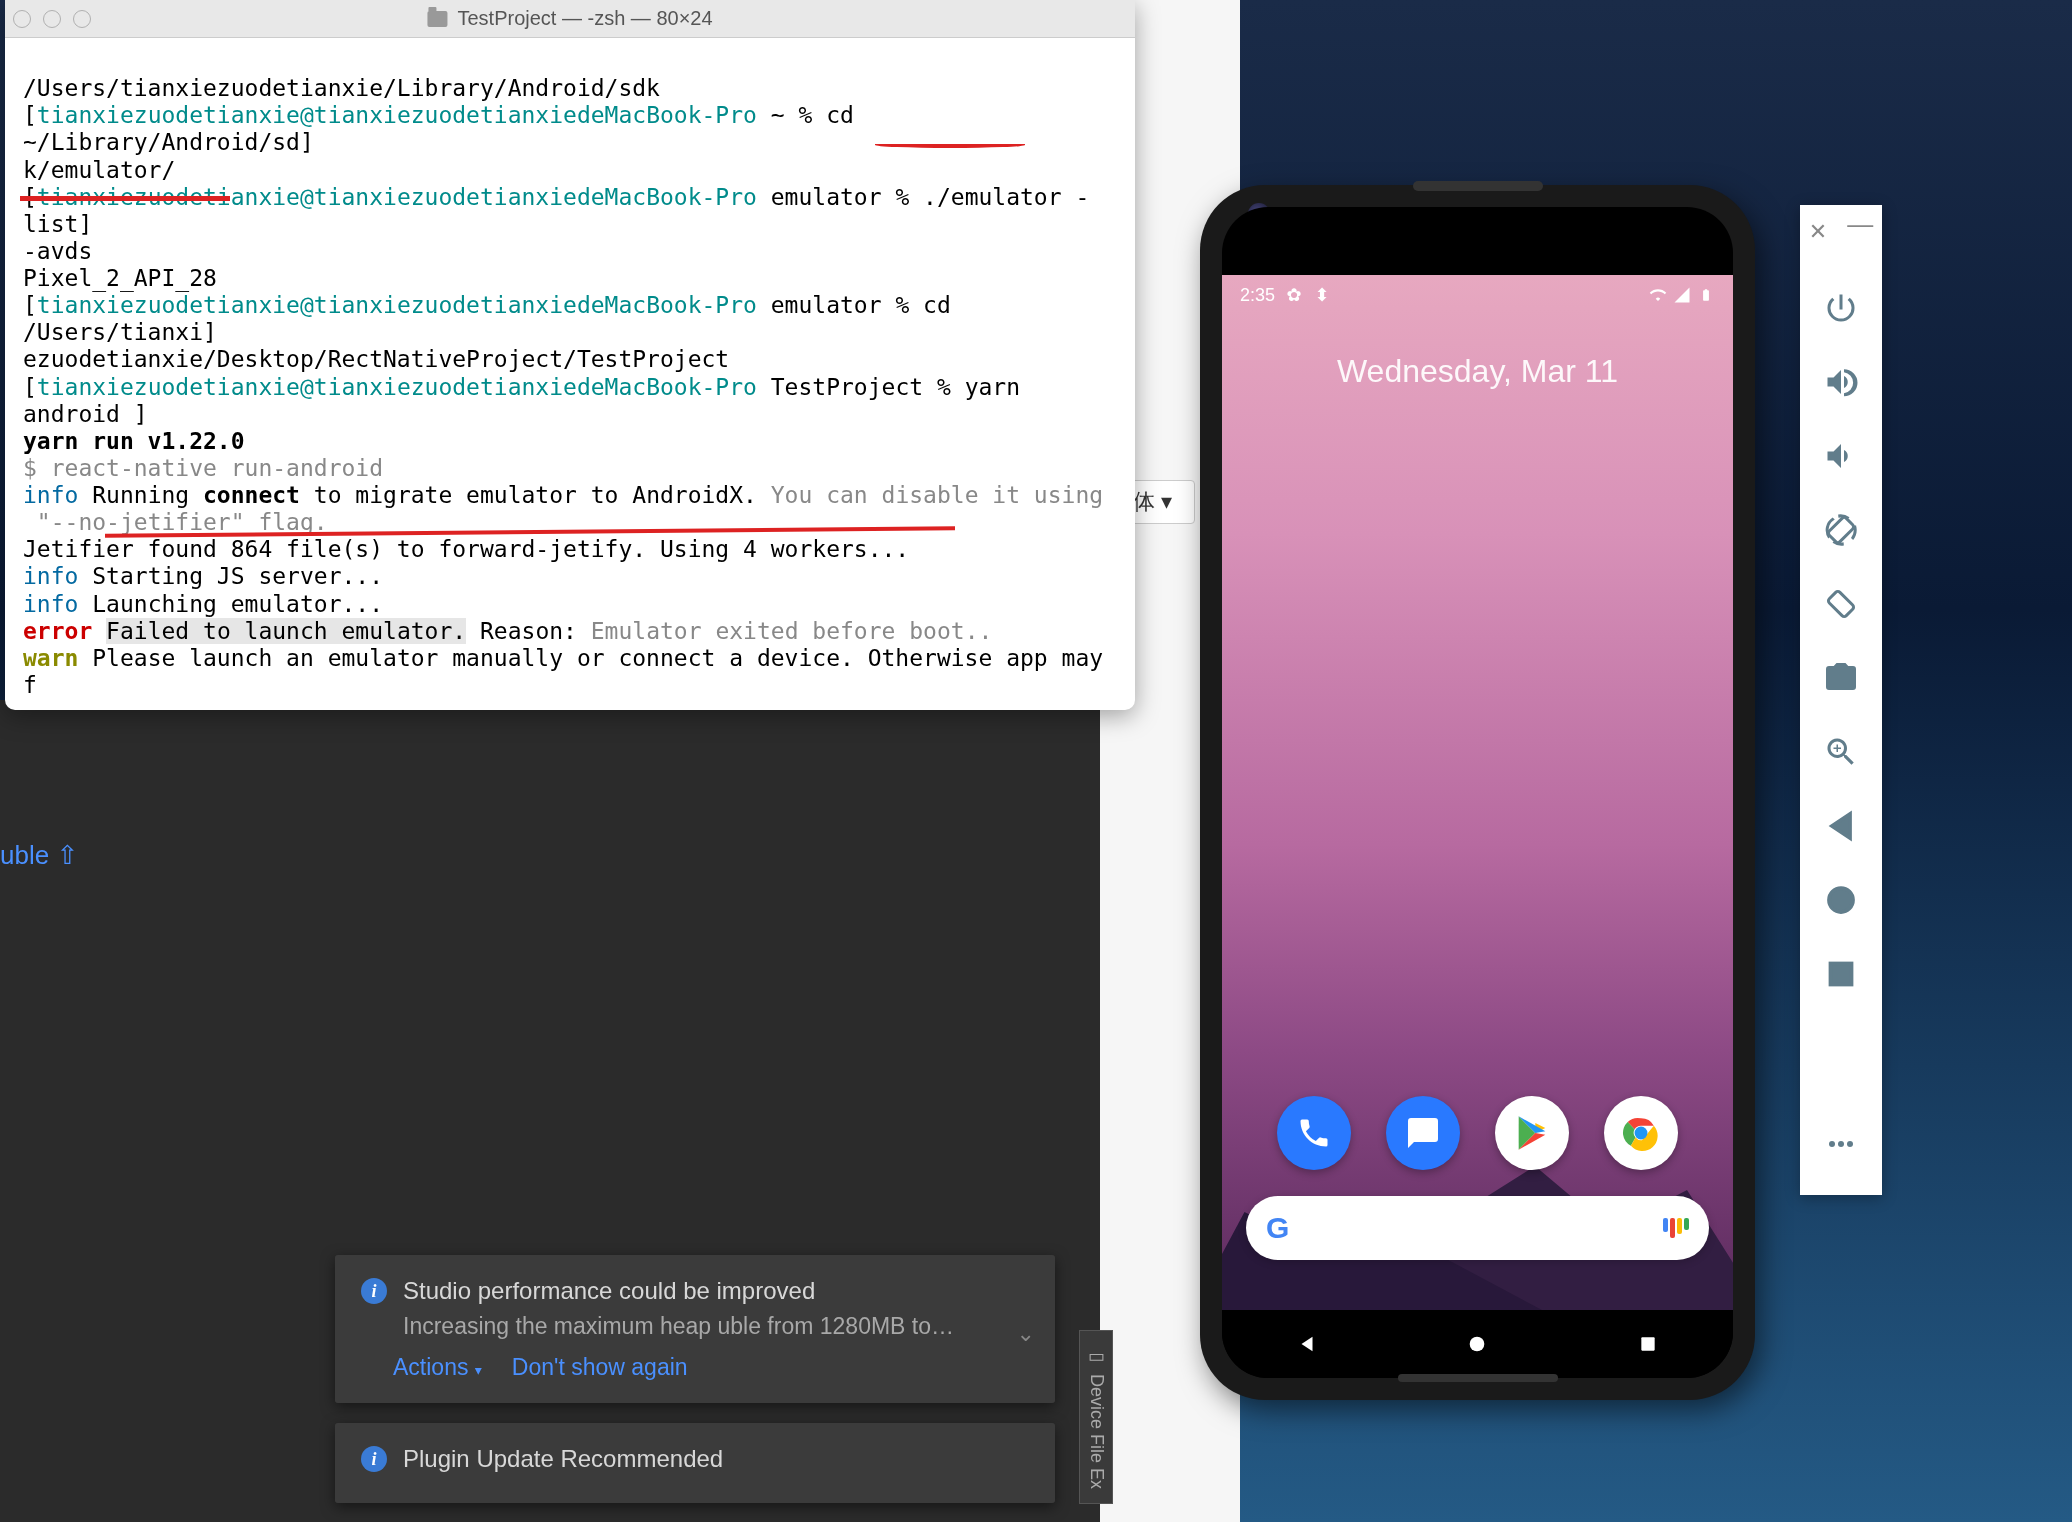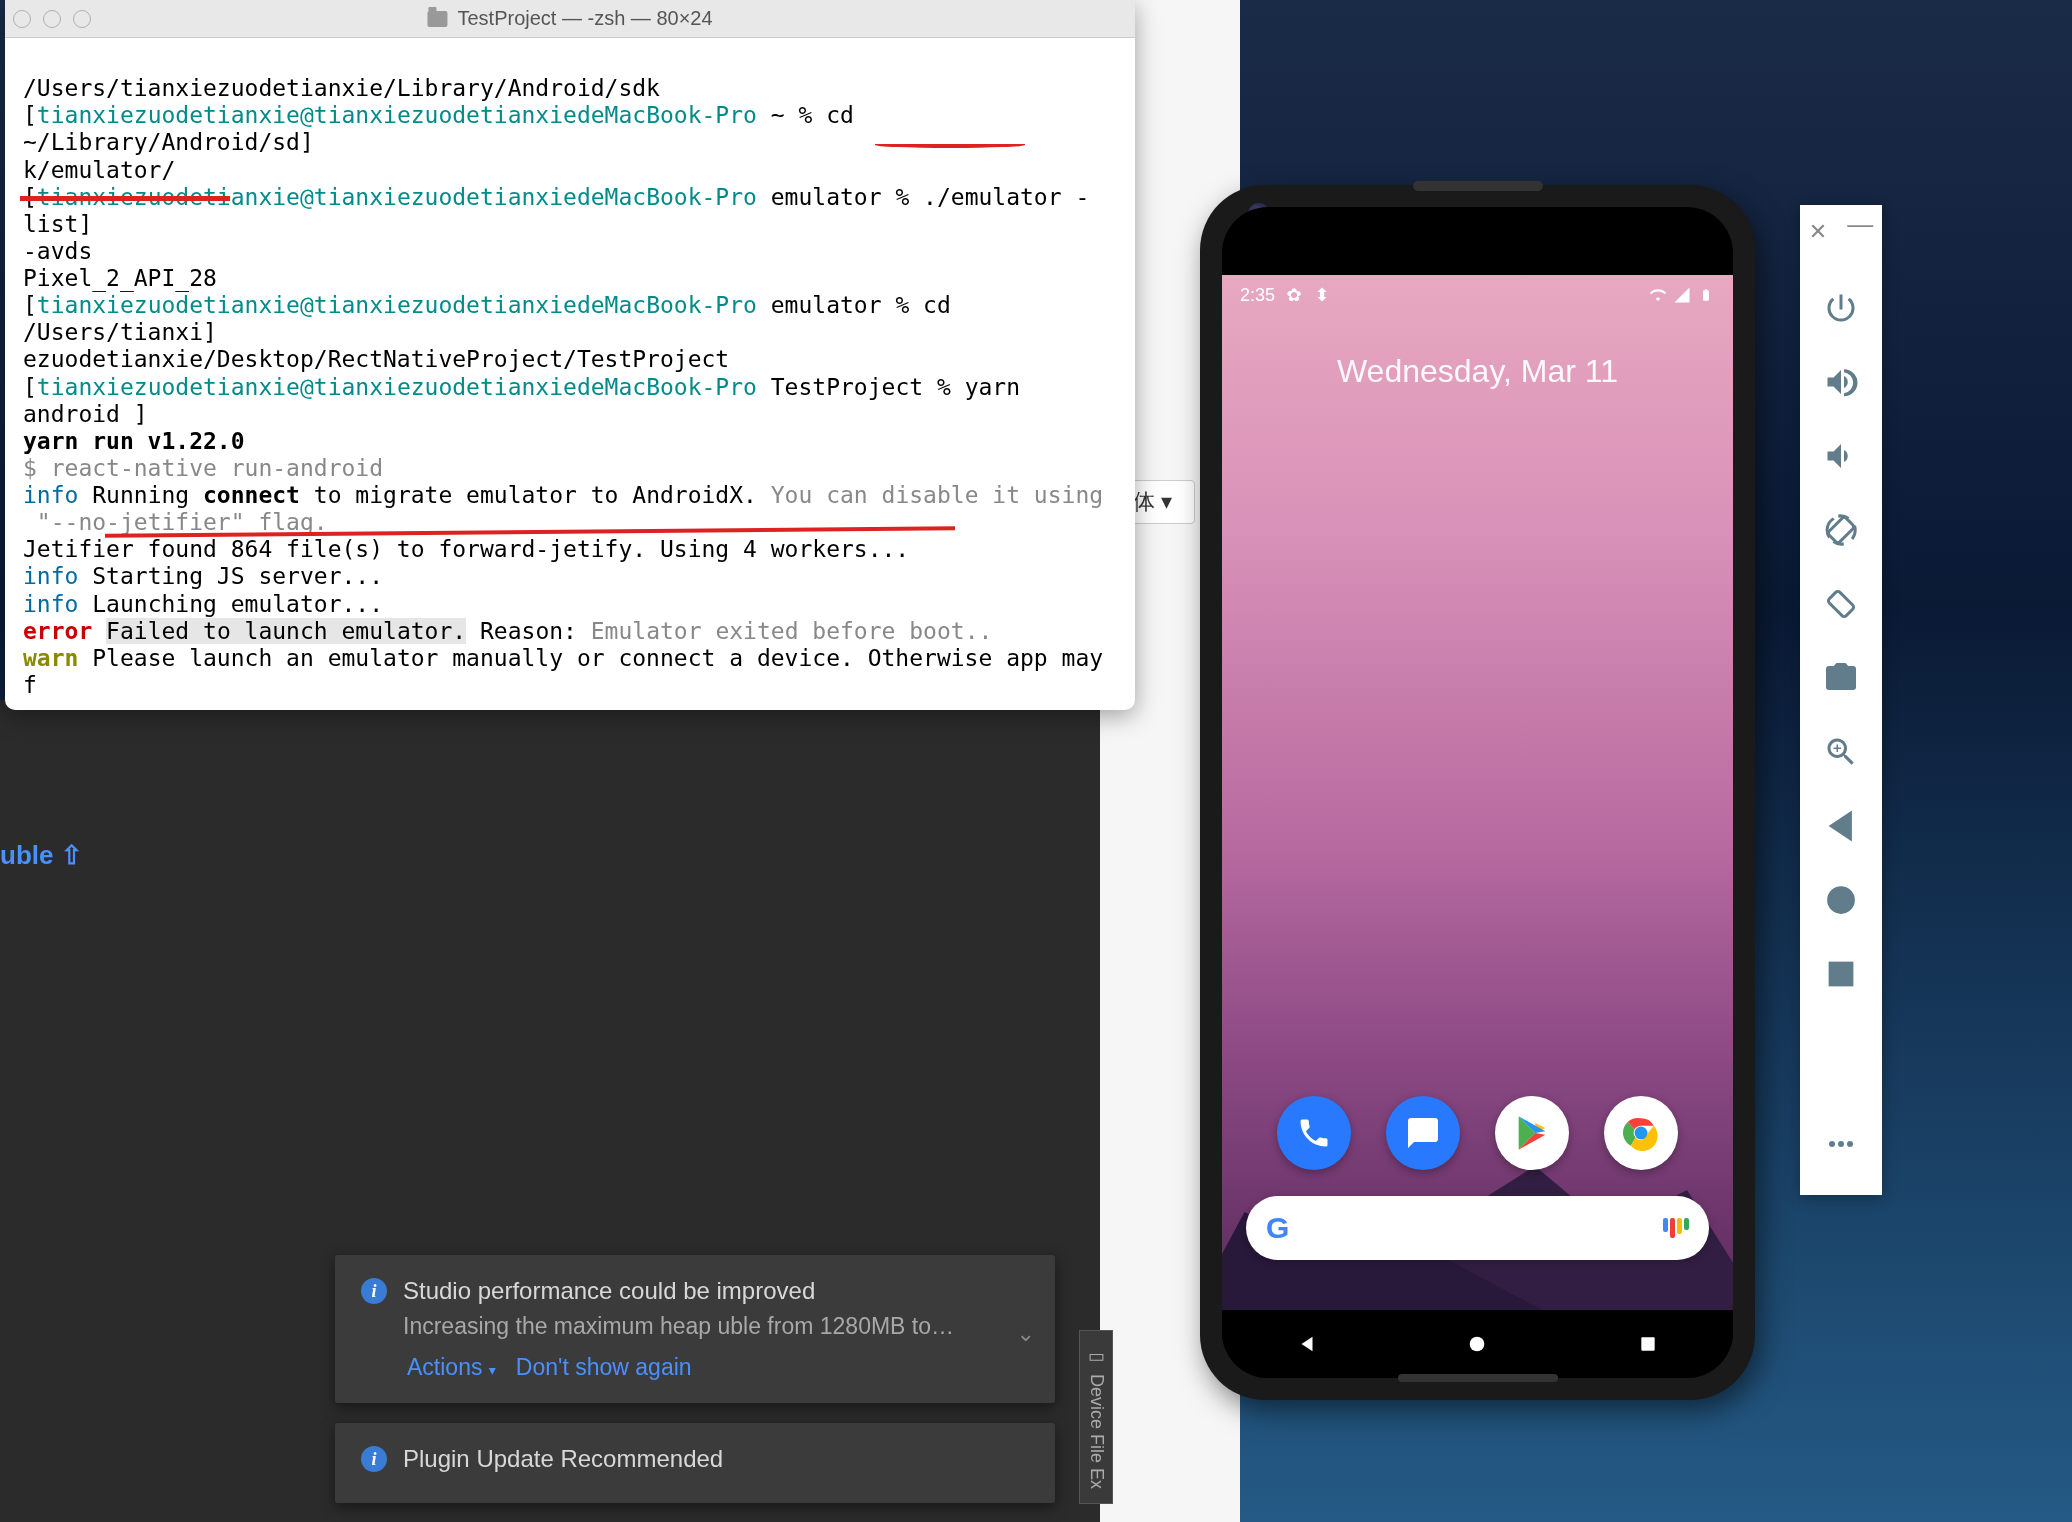--- a/index.html
+++ b/index.html
@@ -1,18 +1,18 @@
 <!DOCTYPE html>
 <html><head>
 <meta charset="utf-8">
 <style>
 *{margin:0;padding:0;box-sizing:border-box}
 body{font-family:-apple-system,Helvetica,Arial,sans-serif;width:2072px;height:1522px;background:linear-gradient(180deg,#1a2b48 0%,#0a1a35 40%,#245a85 100%);overflow:hidden;position:relative}
 .desktop{width:100%;height:100%;position:relative}
-.partial-text{position:absolute;left:0;top:840px;color:#4a90ff;font-size:26px;font-weight:700}
+.partial-text{position:absolute;left:0;top:840px;color:#4a90ff;font-size:26px;font-weight:400}
 .dark-panel{position:absolute;left:0;top:700px;width:1100px;height:822px;background:#2b2b2b}
 .terminal-window{position:absolute;left:5px;top:0;width:1130px;height:710px;background:#fff;border-radius:0 0 10px 10px;box-shadow:0 6px 24px rgba(0,0,0,.35);overflow:hidden}
 .term-titlebar{height:38px;background:#e8e8e8;display:flex;align-items:center;padding:0 8px;gap:10px;border-bottom:1px solid #ccc}
 .traffic{display:flex;gap:12px;margin-right:auto}
 .tl{width:18px;height:18px;border-radius:50%;border:1.5px solid #b0b0b0}
 .term-title{position:absolute;left:50%;transform:translateX(-50%);color:#555;font-size:20px;display:flex;align-items:center;gap:10px}
 .folder-icon{width:20px;height:16px;background:#999;border-radius:2px;position:relative}
 .folder-icon::before{content:'';position:absolute;top:-4px;left:1px;width:8px;height:4px;background:#999;border-radius:1px 1px 0 0}
 .term-body{padding:10px 18px;font-family:Menlo,Monaco,monospace;font-size:23px;line-height:1.18;color:#000;white-space:pre;overflow:hidden}
 .term-body span{white-space:pre-wrap}
@@ -61,21 +61,21 @@
 .emu-x{color:#888;font-size:22px;cursor:pointer}
 .emu-min{color:#888;font-size:26px;line-height:10px;cursor:pointer}
 .emu-btn{width:46px;height:46px;margin:14px 0;display:flex;align-items:center;justify-content:center;color:#617d8b;cursor:pointer}
 .emu-btn svg{width:36px;height:36px;fill:#617d8b}
 .notif-stack{position:absolute;left:335px;top:1255px;width:720px;display:flex;flex-direction:column;gap:20px}
 .notif{background:rgba(60,60,60,.96);border-radius:3px;padding:22px 26px;color:#c8c8c8;box-shadow:0 4px 14px rgba(0,0,0,.5);position:relative}
 .notif-head{display:flex;align-items:center;gap:16px;margin-bottom:8px}
 .info-circ{width:26px;height:26px;border-radius:50%;background:#3a7bd5;color:#fff;display:flex;align-items:center;justify-content:center;font-weight:700;font-size:18px;font-style:italic;font-family:Georgia,serif}
 .notif-title{font-size:24px;color:#d8d8d8}
 .notif-body{font-size:23px;color:#a8a8a8;margin-left:42px}
-.notif-actions{margin-top:14px;margin-left:46px;display:flex;gap:20px}
+.notif-actions{margin-top:14px;margin-left:32px;display:flex;gap:30px}
 .notif-link{color:#4a90ff;font-size:23px;cursor:pointer}
 .notif-caret{color:#4a90ff;font-size:14px}
 .chev{position:absolute;right:20px;top:66px;color:#888;font-size:22px}
 .side-tab{position:absolute;left:1079px;top:1330px;writing-mode:vertical-rl;background:#3a3a3a;color:#aaa;padding:14px 5px;font-size:18px;border:1px solid #555;display:flex;align-items:center;gap:8px}
 </style>
 </head>
 <body>
 
 <div class="desktop">
   <div class="bg-light"></div>

